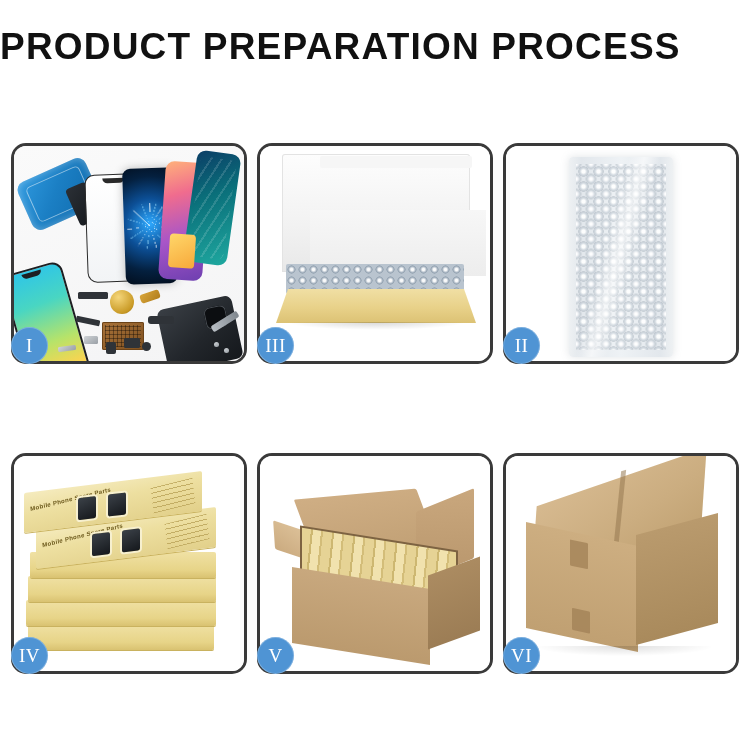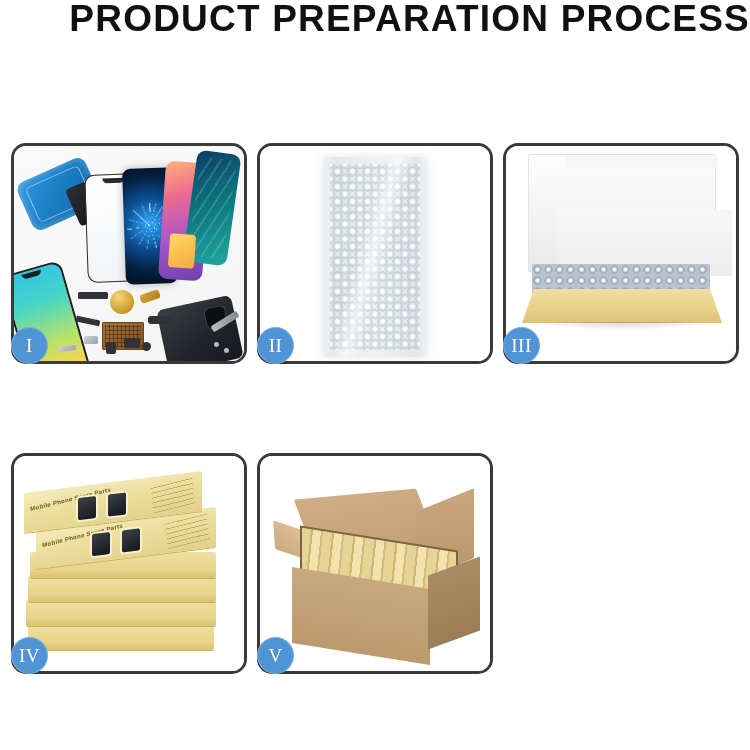--- a/index.html
+++ b/index.html
@@ -4,21 +4,21 @@
 <style>
   html,body{margin:0;padding:0;}
   body{
     width:750px;height:750px;background:#ffffff;
     font-family:"Liberation Sans",sans-serif;
     overflow:hidden;position:relative;
   }
   .page{width:750px;height:750px;position:relative;}
 
   
-  .header{text-align:right;}
+  .header{padding-top:28px;text-align:left;}
   .title{
     font-size:37px;font-weight:700;letter-spacing:1.2px;
     color:#111;line-height:1;white-space:nowrap;
   }
   .subtitle{
     margin-top:13px;font-size:15.5px;color:#1a1a1a;
     letter-spacing:.1px;white-space:nowrap;
   }
 
   
@@ -354,40 +354,40 @@
         <div class="chip" style="left:128px;top:196px;width:9px;height:9px;border-radius:50%;"></div>
         <div class="chip silver" style="left:44px;top:200px;width:18px;height:5px;transform:rotate(-8deg);"></div>
         <div class="tool"></div>
         <div class="chip silver" style="left:200px;top:196px;width:5px;height:5px;border-radius:50%;"></div>
         <div class="chip silver" style="left:210px;top:202px;width:5px;height:5px;border-radius:50%;"></div>
       </div>
       <div class="badge">I</div>
     </div>
 
     <div class="panel">
+      <div class="inner p3">
+        <div class="b3-lid">
+          <div class="b3-lidtab"></div>
+          <div class="b3-inner"></div>
+        </div>
+        <div class="b3-bubbles"></div>
+        <div class="b3-front"></div>
+        <div class="b3-shadow"></div>
+      </div>
+      <div class="badge">III</div>
+    </div>
+
+    <div class="panel">
       <div class="inner p2">
         <div class="bubblewrap">
           <div class="bubbles"></div>
           <div class="bw-sheen"></div>
         </div>
       </div>
       <div class="badge">II</div>
-    </div>
-
-    <div class="panel">
-      <div class="inner p3">
-        <div class="b3-lid">
-          <div class="b3-lidtab"></div>
-          <div class="b3-inner"></div>
-        </div>
-        <div class="b3-bubbles"></div>
-        <div class="b3-front"></div>
-        <div class="b3-shadow"></div>
-      </div>
-      <div class="badge">III</div>
     </div>
 
     <div class="panel">
       <div class="inner p4">
         <div class="stack">
           <div class="sbox" style="left:6px;top:150px;width:186px;"></div>
           <div class="sbox" style="left:4px;top:126px;width:190px;"></div>
           <div class="sbox" style="left:6px;top:102px;width:188px;"></div>
           <div class="sbox" style="left:8px;top:78px;width:186px;"></div>
           <div class="sbox top" style="left:14px;top:44px;width:180px;height:40px;">
@@ -415,15 +415,29 @@
           <div class="c5-flapleft"></div>
           <div class="c5-opening"></div>
           <div class="c5-contents"></div>
           <div class="c5-front"></div>
           <div class="c5-side"></div>
         </div>
       </div>
       <div class="badge">V</div>
     </div>
 
+    <div class="panel">
+      <div class="inner p6">
+        <div class="c6">
+          <div class="c6-top"></div>
+          <div class="c6-left">
+            <div class="tape" style="left:44px;top:8px;width:18px;height:26px;"></div>
+            <div class="tape" style="left:46px;top:76px;width:18px;height:22px;"></div>
+          </div>
+          <div class="c6-right"></div>
+          <div class="c6-shadow"></div>
+        </div>
+      </div>
+      <div class="badge">VI</div>
+    </div>
 
   </div>
 </div>
 
 </body></html>

